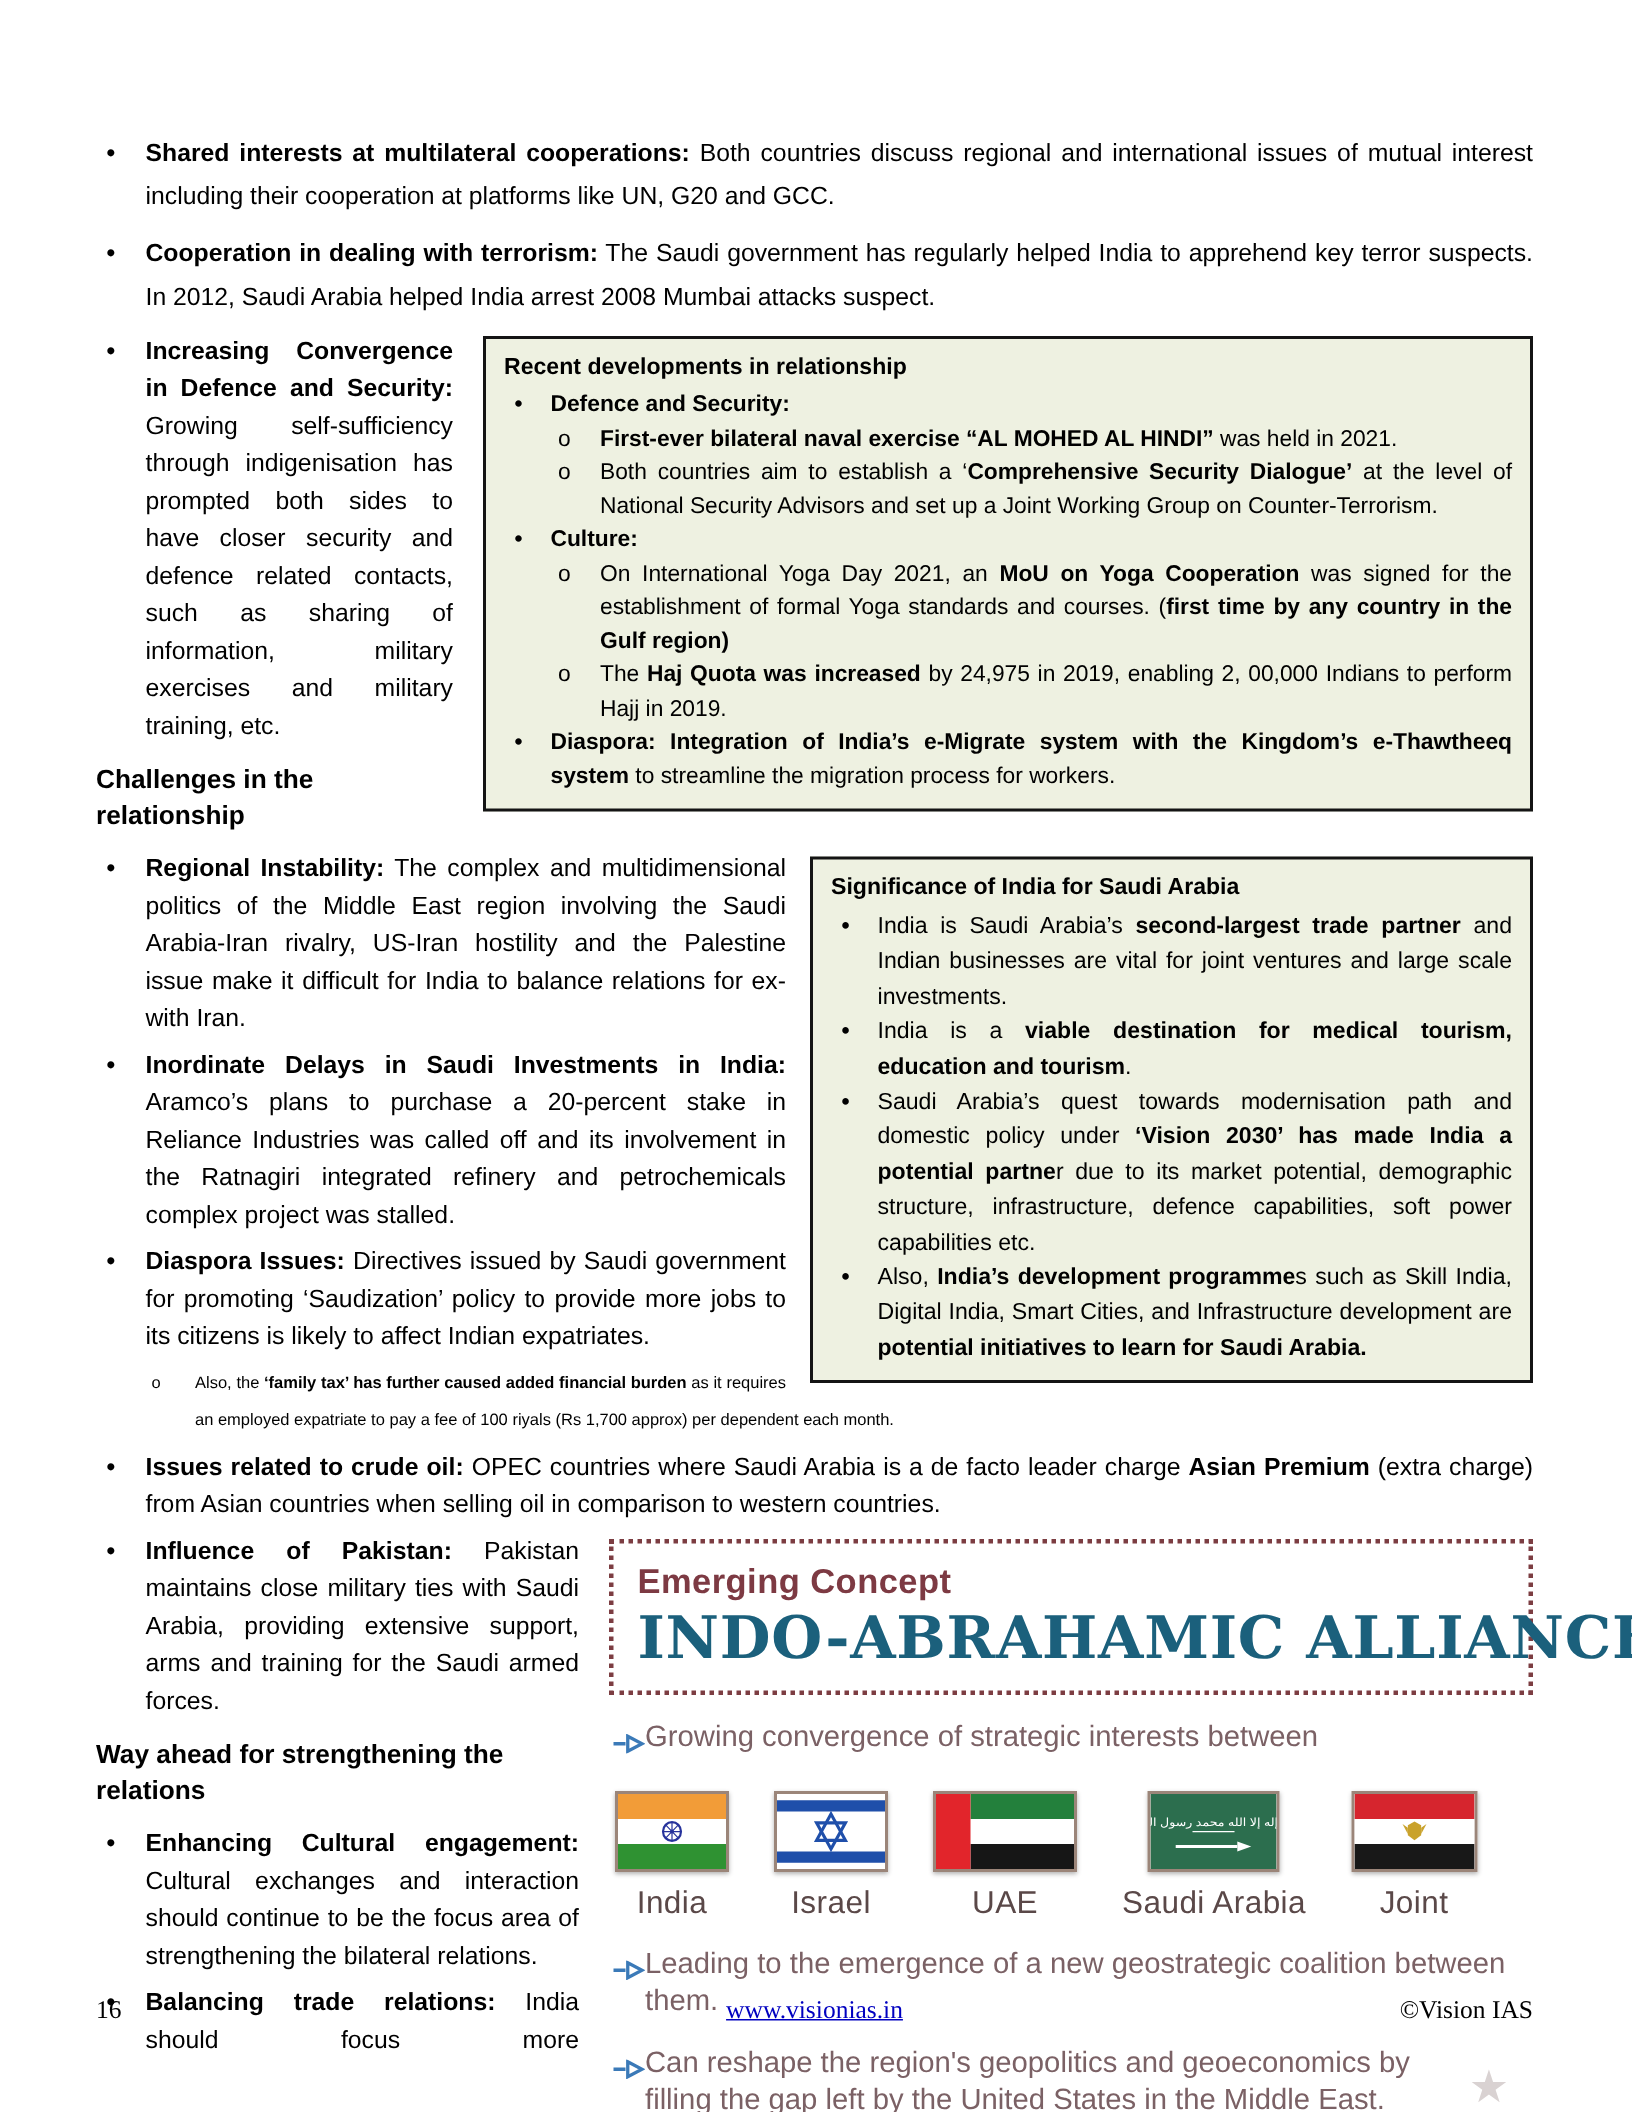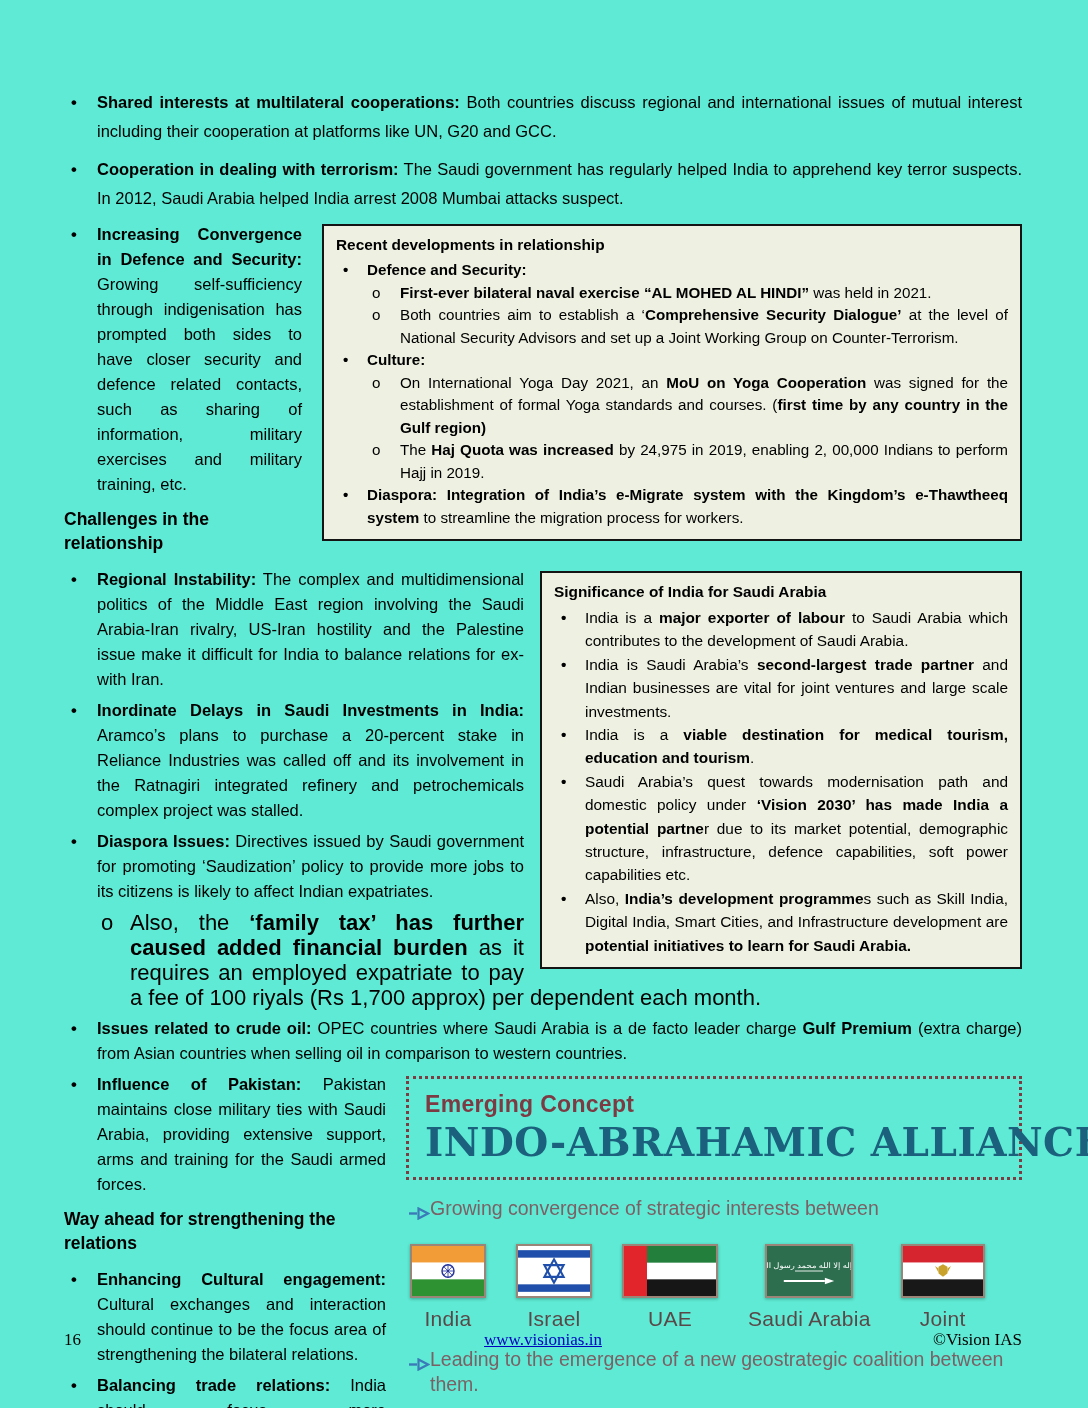--- a/index.html
+++ b/index.html
@@ -1,28 +1,28 @@
 <!DOCTYPE html>
 <html><head>
 <meta charset="utf-8">
 <style>
   html,body{margin:0;padding:0;background:#888;}
   .page{
-    width:1088px;height:1408px;position:relative;background:#5eead4;
+    width:1088px;height:1408px;position:relative;background:#ffffff;
     padding:88px 66px 16px 64px;box-sizing:border-box;overflow:hidden;
     font-family:"Liberation Sans",sans-serif;color:#000;margin:0 auto;
   }
   .bseg{font-weight:700;}
   
   .bullet{position:relative;padding-left:33px;margin:0 0 6px 0;
     font-size:16.5px;line-height:25px;text-align:justify;}
   .bullet::before{content:"\2022";position:absolute;left:7px;top:0;font-weight:700;}
   .intro .bullet{line-height:29px;margin-bottom:9px;}
   .sub-bullet{position:relative;padding-left:66px;margin:2px 0 6px 0;
-    font-size:22px;line-height:25px;text-align:justify;}
+    font-size:11px;line-height:25px;text-align:justify;}
   .sub-bullet::before{content:"o";position:absolute;left:37px;top:0;}
   .force-last{text-align-last:justify;}
   h2.doc-head{font-size:17.5px;font-weight:700;margin:10px 0 12px 0;line-height:24px;}
   
   .gbox{float:right;background:#eef1e1;border:2px solid #141414;
     padding:8px 12px 10px 12px;box-sizing:border-box;
     font-size:15.2px;line-height:22.5px;}
   .gbox h3{font-size:15.4px;font-weight:700;margin:0 0 3px 0;line-height:22px;}
   .gbox .bx1{position:relative;padding-left:31px;margin:0;text-align:justify;}
   .gbox .bx1::before{content:"\2022";position:absolute;left:7px;font-weight:700;}
@@ -74,32 +74,31 @@
     <p class="bx2"><span>The </span><span class="bseg">Haj Quota was increased</span><span> by 24,975 in 2019, enabling 2, 00,000 Indians to perform Hajj in 2019.</span></p>
     <p class="bx1"><span class="bseg">Diaspora: Integration of India’s e-Migrate system with the Kingdom’s e-Thawtheeq system</span><span> to streamline the migration process for workers.</span></p>
   </aside>
 
   <div class="bullet"><span class="bseg">Increasing Convergence in Defence and Security:</span><span> Growing self-sufficiency through indigenisation has prompted both sides to have closer security and defence related contacts, such as sharing of information, military exercises and military training, etc.</span></div>
 
   <h2 class="doc-head">Challenges in the relationship</h2>
 
   <aside class="gbox significance">
     <h3>Significance of India for Saudi Arabia</h3>
-    <p class="bx1"><span>India is a </span><span class="bseg">major exporter of labour</span><span> to Saudi Arabia which contributes to the development of Saudi Arabia.</span></p>
     <p class="bx1"><span>India is Saudi Arabia’s </span><span class="bseg">second-largest trade partner</span><span> and Indian businesses are vital for joint ventures and large scale investments.</span></p>
     <p class="bx1"><span>India is a </span><span class="bseg">viable destination for medical tourism, education and tourism</span><span>.</span></p>
     <p class="bx1"><span>Saudi Arabia’s quest towards modernisation path and domestic policy under </span><span class="bseg">‘Vision 2030’ has made India a potential partne</span><span>r due to its market potential, demographic structure, infrastructure, defence capabilities, soft power capabilities etc.</span></p>
     <p class="bx1"><span>Also, </span><span class="bseg">India’s development programme</span><span>s such as Skill India, Digital India, Smart Cities, and Infrastructure development are </span><span class="bseg">potential initiatives to learn for Saudi Arabia.</span></p>
   </aside>
 
   <div class="bullet"><span class="bseg">Regional Instability:</span><span> The complex and multidimensional politics of the Middle East region involving the Saudi Arabia-Iran rivalry, US-Iran hostility and the Palestine issue make it difficult for India to balance relations for ex- with Iran.</span></div>
   <div class="bullet"><span class="bseg">Inordinate Delays in Saudi Investments in India:</span><span> Aramco’s plans to purchase a 20-percent stake in Reliance Industries was called off and its involvement in the Ratnagiri integrated refinery and petrochemicals complex project was stalled.</span></div>
   <div class="bullet"><span class="bseg">Diaspora Issues:</span><span> Directives issued by Saudi government for promoting ‘Saudization’ policy to provide more jobs to its citizens is likely to affect Indian expatriates.</span></div>
   <div class="sub-bullet"><span>Also, the </span><span class="bseg">‘family tax’ has further caused added financial burden</span><span> as it requires an employed expatriate to pay a fee of 100 riyals (Rs 1,700 approx) per dependent each month.</span></div>
-  <div class="bullet"><span class="bseg">Issues related to crude oil:</span><span> OPEC countries where Saudi Arabia is a de facto leader charge </span><span class="bseg">Gulf Premium</span><span> (extra charge) from Asian countries when selling oil in comparison to western countries.</span></div>
+  <div class="bullet"><span class="bseg">Issues related to crude oil:</span><span> OPEC countries where Saudi Arabia is a de facto leader charge </span><span class="bseg">Asian Premium</span><span> (extra charge) from Asian countries when selling oil in comparison to western countries.</span></div>
 
   <aside class="infographic">
     <div class="iabox">
       <p class="eyebrow">Emerging Concept</p>
       <p class="iatitle">INDO-ABRAHAMIC ALLIANCE</p>
     </div>
 
     <div class="ipoint">
       <span class="aw">
         <svg width="22" height="13" viewBox="0 0 22 13">

